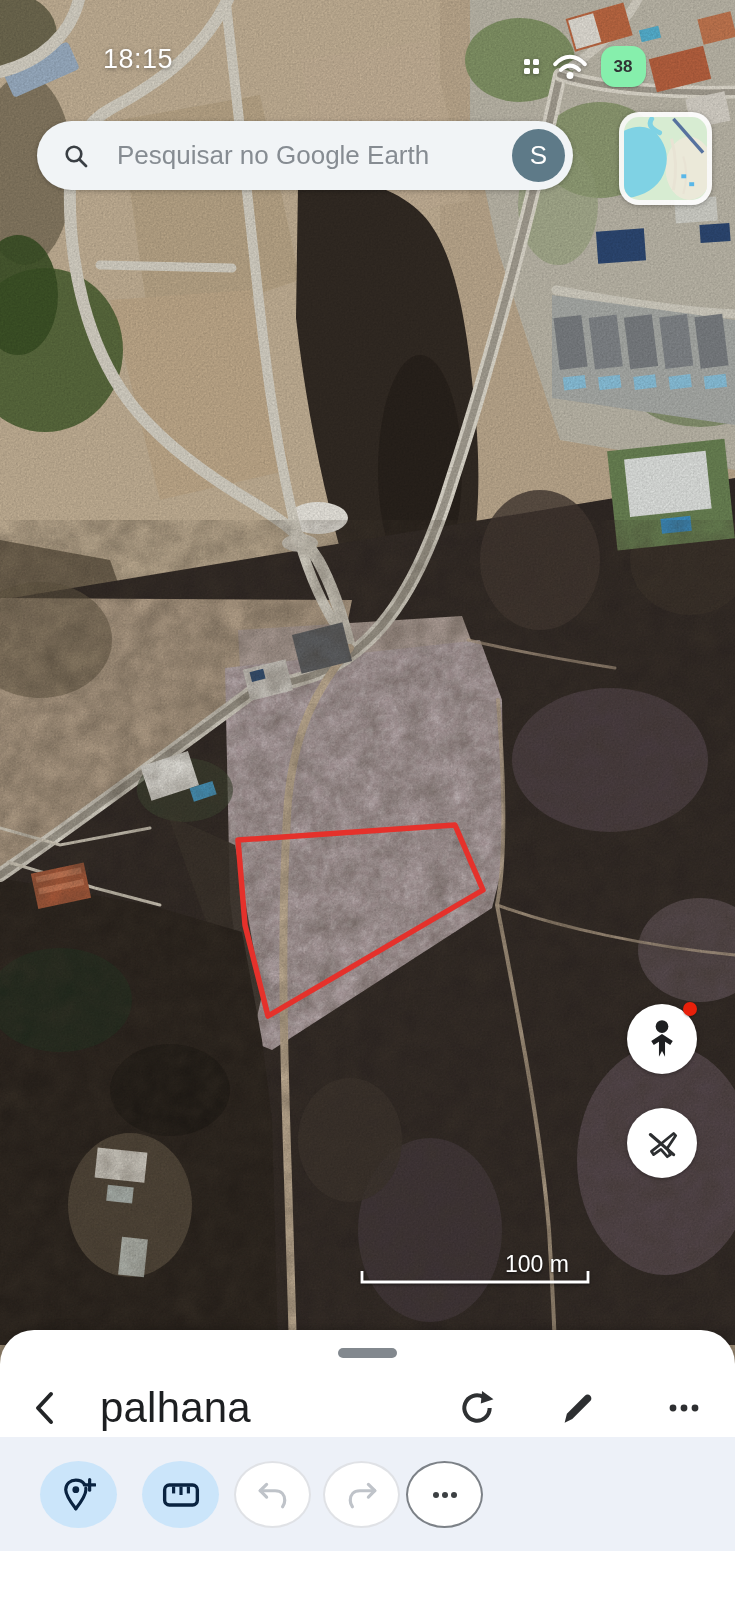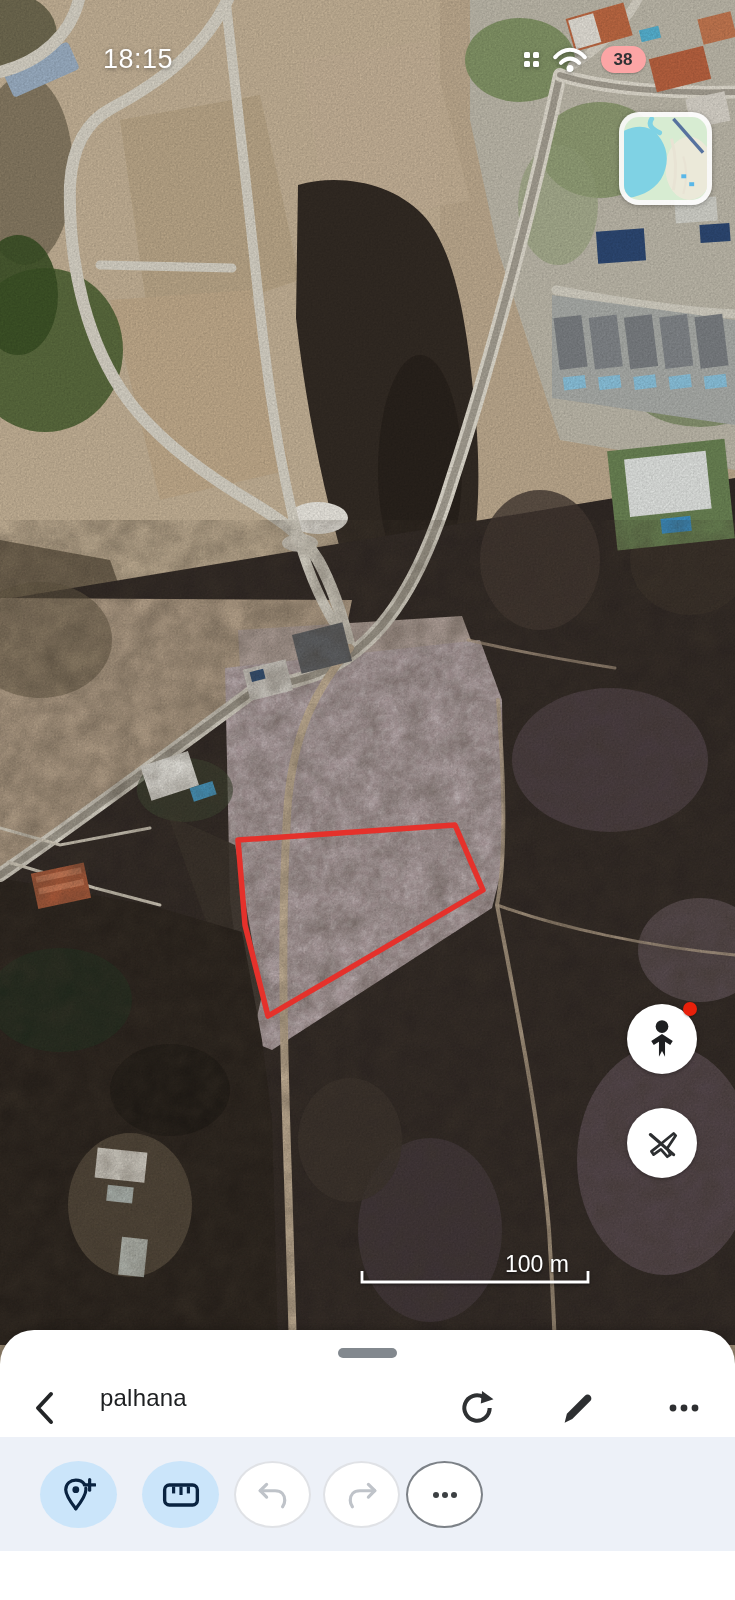--- a/index.html
+++ b/index.html
@@ -12,21 +12,21 @@
 
   
   .status-time{
     position:absolute;left:103px;top:44px;color:#fff;font-size:27px;letter-spacing:.5px;
     text-shadow:0 1px 4px rgba(0,0,0,.45);
   }
   .status-right{position:absolute;left:524px;top:46px;display:flex;align-items:center;gap:14px;}
   .grid-ic{display:grid;grid-template-columns:6px 6px;grid-template-rows:6px 6px;gap:2.5px;filter:drop-shadow(0 1px 2px rgba(0,0,0,.4));}
   .grid-ic span{background:#fff;border-radius:1.5px;}
   .battery{
-    width:45px;height:27px;border-radius:14px;background:#fca5a5;display:flex;align-items:center;justify-content:center;
+    width:45px;height:41px;border-radius:14px;background:#86efac;display:flex;align-items:center;justify-content:center;
     font-size:17px;font-weight:bold;color:#303234;box-shadow:0 1px 2px rgba(0,0,0,.25);
   }
 
   
   .search-bar{
     position:absolute;left:37px;top:121px;width:536px;height:69px;border-radius:35px;
     background:#f1f4f6;box-shadow:0 1px 5px rgba(0,0,0,.28);
     display:flex;align-items:center;padding:0 8px 0 26px;box-sizing:border-box;
   }
   .search-input{
@@ -66,21 +66,21 @@
   .sheet{
     position:absolute;left:0;right:0;top:1330px;bottom:0;background:#fff;
     border-radius:34px 34px 0 0;box-shadow:0 -2px 10px rgba(0,0,0,.2);
   }
   .drag-handle{
     position:absolute;left:338px;top:18px;width:59px;height:10px;border-radius:5px;background:#82888e;
   }
   .sheet-header{position:absolute;left:0;right:0;top:46px;height:64px;}
   .back-btn{position:absolute;left:22px;top:10px;width:44px;height:44px;display:flex;align-items:center;justify-content:center;}
   .sheet-title{
-    position:absolute;left:100px;top:8px;font-size:24px;color:#1d1f21;letter-spacing:.2px;
+    position:absolute;left:100px;top:8px;font-size:42px;color:#1d1f21;letter-spacing:.2px;
   }
   .hdr-ic{position:absolute;top:10px;width:44px;height:44px;display:flex;align-items:center;justify-content:center;}
   .ic-refresh{left:455px;}
   .ic-edit{left:555px;}
   .ic-more{left:662px;}
 
   .toolbar{
     position:absolute;left:0;right:0;top:107px;height:114px;background:#edf1f8;
   }
   .tool-btn{
@@ -273,20 +273,30 @@
     <svg width="34" height="26" viewBox="0 0 30 22" style="filter:drop-shadow(0 1px 2px rgba(0,0,0,.4));">
       <path d="M2,8.5 C6,4 10.5,2 15,2 C19.5,2 24,4 28,8.5" fill="none" stroke="#fff" stroke-width="3.6" stroke-linecap="round"></path>
       <path d="M7,13.5 C9.5,11 12,9.8 15,9.8 C18,9.8 20.5,11 23,13.5" fill="none" stroke="#fff" stroke-width="3.6" stroke-linecap="round"></path>
       <circle cx="15" cy="18.5" r="3.1" fill="#fff"></circle>
     </svg>
     <div class="battery">
       <span>38</span>
     </div>
   </div>
 
+  <div class="search-bar">
+    <svg width="26" height="26" viewBox="0 0 26 26">
+      <circle cx="11" cy="11" r="7.3" fill="none" stroke="#3a3f44" stroke-width="2.6"></circle>
+      <line x1="16.5" y1="16.5" x2="23" y2="23" stroke="#3a3f44" stroke-width="2.8" stroke-linecap="round"></line>
+    </svg>
+    <input class="search-input" readonly="" placeholder="Pesquisar no Google Earth" style="">
+    <div class="avatar">
+      <span>S</span>
+    </div>
+  </div>
 
   <div class="map-thumb">
     <svg viewBox="0 0 84 84">
       <rect width="84" height="84" fill="#d7ecd2"></rect>
       <ellipse cx="66" cy="52" rx="24" ry="32" fill="#efe9db" opacity="0.85"></ellipse>
       <path d="M0,14 C14,7 26,9 34,18 C44,30 46,44 40,58 C34,72 20,80 4,82 L0,82 Z" fill="#7fd2e4"></path>
       <path d="M28,2 C24,8 28,12 36,16" fill="none" stroke="#7fd2e4" stroke-width="5" stroke-linecap="round"></path>
       <line x1="50" y1="2" x2="80" y2="36" stroke="#56729e" stroke-width="3.4"></line>
       <path d="M48,22 C52,36 54,54 50,74" fill="none" stroke="#e8e3d4" stroke-width="3"></path>
       <path d="M60,40 C64,52 64,64 60,78" fill="none" stroke="#e8e3d4" stroke-width="2.2"></path>

